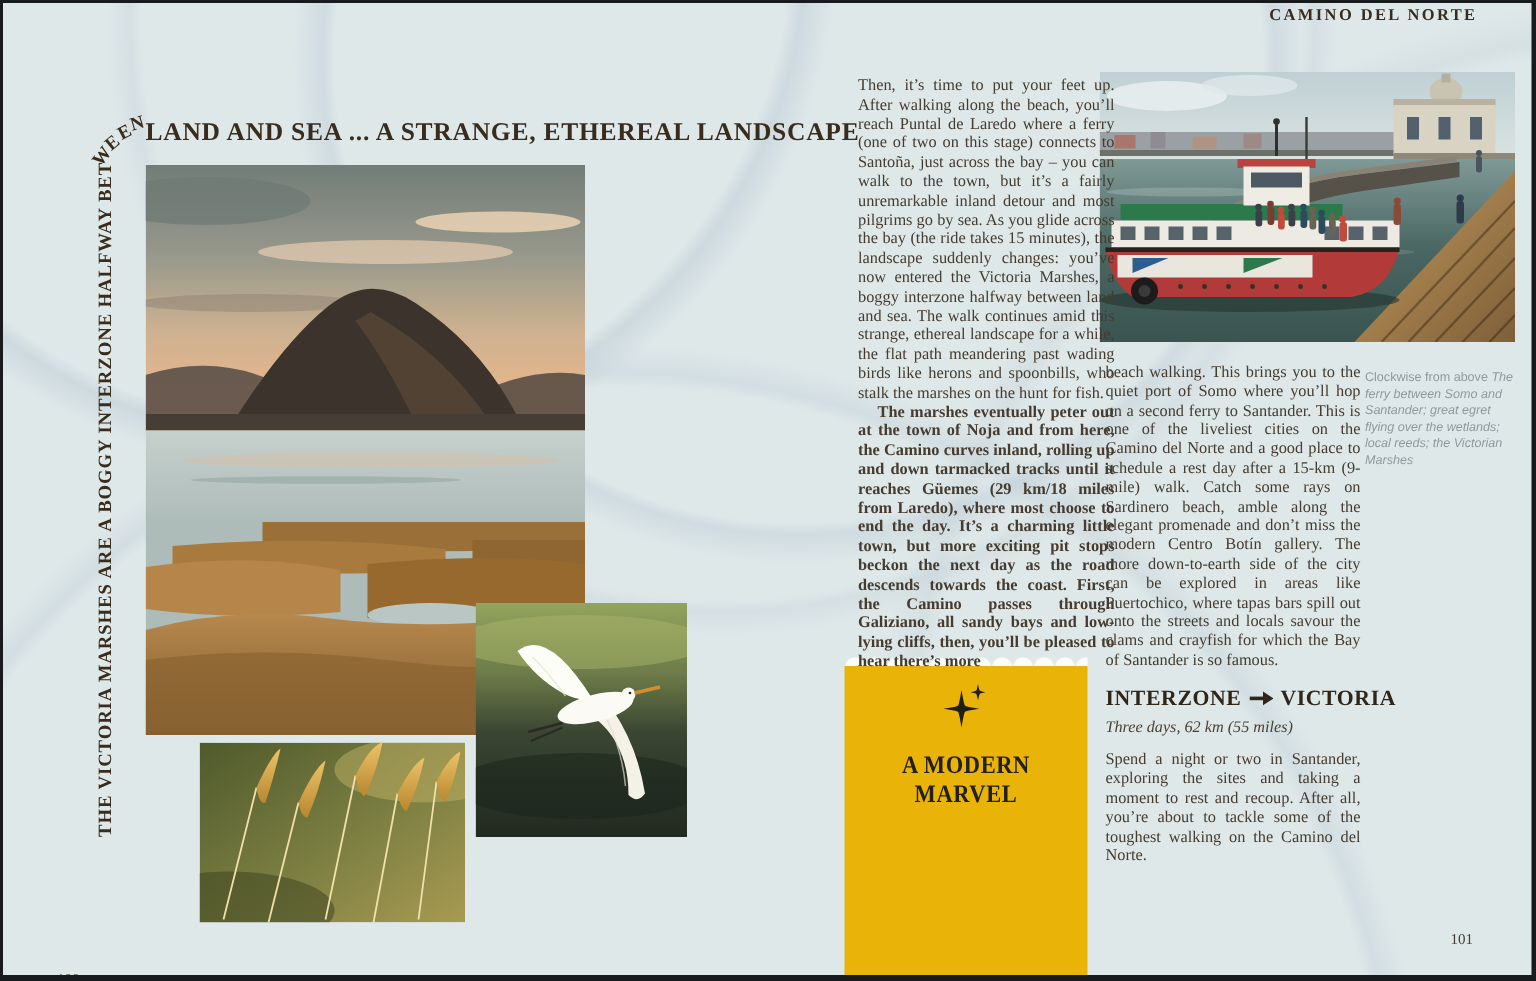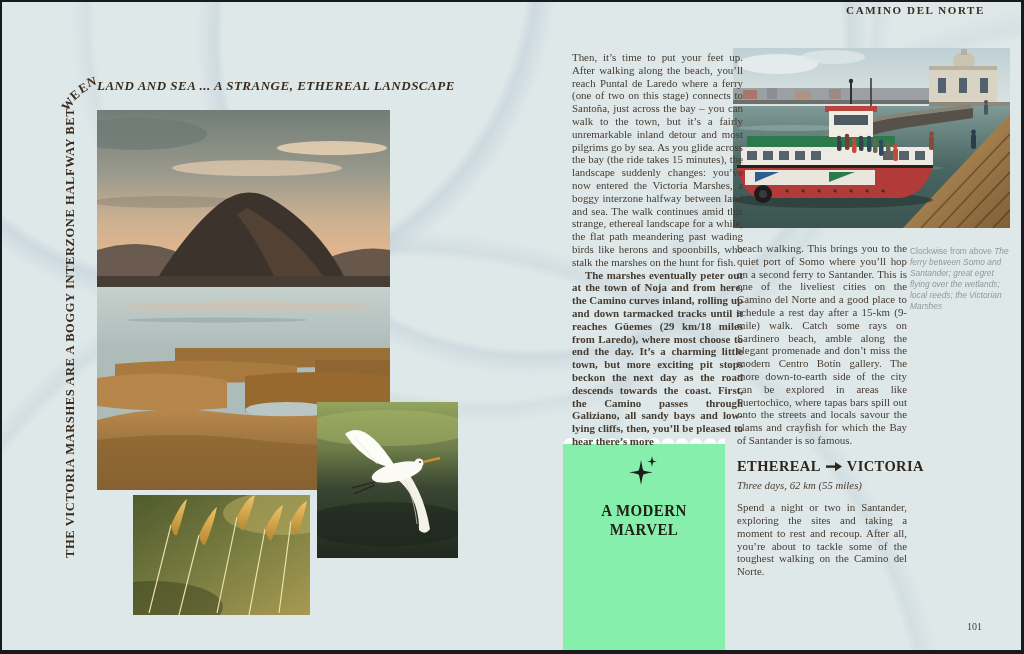--- a/index.html
+++ b/index.html
@@ -30,22 +30,22 @@
   .abs { position:absolute; }
 
   
   .section-label {
     left:auto; right:39px; top:4px;
     font-weight:bold; font-size:11px; letter-spacing:1.6px; color:#3a2c1d;
     z-index:3;
   }
   .headline-horizontal {
     left:97px; top:78px;
-    font-weight:bold; font-size:13px; letter-spacing:0.5px; color:#3a2c1d;
-    white-space:nowrap; z-index:3;font-style:italic;
+    font-weight:bold; font-size:17px; letter-spacing:0.5px; color:#3a2c1d;
+    white-space:nowrap; z-index:3;
   }
   .headline-vertical {
     left:63px; top:558px;
     transform:rotate(-90deg); transform-origin:0 0;
     font-weight:bold; font-size:12.5px; letter-spacing:0.6px; color:#3a2c1d;
     white-space:nowrap; z-index:3;
   }
   .curve-letter {
     font-weight:bold; font-size:12.5px; color:#3a2c1d; z-index:3;
   }
@@ -91,21 +91,21 @@
   .caption .cap-body { font-style:italic;margin-top:24px; }
 
   
   .marvel-wave {
     left:563px; top:436px; width:162px; height:9px; z-index:2;
     background-image:radial-gradient(circle at 7px 9px, #fcfcfa 6.4px, rgba(0,0,0,0) 7px);
     background-size:14px 9px; background-repeat:repeat-x;
   }
   .marvel-box {
     left:563px; top:444px; width:162px; height:210px;
-    background:#86efac; z-index:2; text-align:center; padding-top:12px;
+    background:#eab308; z-index:2; text-align:center; padding-top:12px;
   }
   .marvel-title {
     margin-top:7px; font-weight:bold; font-size:15px; line-height:17px;
     letter-spacing:0.4px; color:#232018; transform:scaleY(1.12);
   }
   .marvel-body {
     margin-top:8px; padding:0 9px;
     font-family:"Liberation Sans", sans-serif;
     font-size:9.7px; line-height:13.2px; color:#565249;
   }
@@ -386,21 +386,21 @@
   </div>
 </div>
 
 <div class="abs caption">
   <span class="cap-lead">Clockwise from above</span>
   <span class="cap-body">The ferry between Somo and Santander; great egret flying over the wetlands; local reeds; the Victorian Marshes</span>
 </div>
 
 <div class="abs bodycopy col2">
   <p>beach walking. This brings you to the quiet port of Somo where you’ll hop on a second ferry to Santander. This is one of the liveliest cities on the Camino del Norte and a good place to schedule a rest day after a 15-km (9-mile) walk. Catch some rays on Sardinero beach, amble along the elegant promenade and don’t miss the modern Centro Botín gallery. The more down-to-earth side of the city can be explored in areas like Puertochico, where tapas bars spill out onto the streets and locals savour the clams and crayfish for which the Bay of Santander is so famous.</p>
-  <h2 class="stage-heading"><span>ETHEREAL</span><svg class="arrow" width="16" height="11" viewBox="0 0 16 11">
+  <h2 class="stage-heading"><span>INTERZONE</span><svg class="arrow" width="16" height="11" viewBox="0 0 16 11">
         <rect x="0" y="4.4" width="10" height="2.4" fill="#2f2518"></rect>
         <polygon points="9,1 16,5.6 9,10.2" fill="#2f2518"></polygon>
       </svg><span>VICTORIA</span></h2>
   <div class="stage-meta">Three days, 62 km (55 miles)</div>
   <p class="stage-para">Spend a night or two in Santander, exploring the sites and taking a moment to rest and recoup. After all, you’re about to tackle some of the toughest walking on the Camino del Norte.</p>
 </div>
 
 <div class="abs folio folio-left">100</div>
 <div class="abs folio folio-right">101</div>
 

